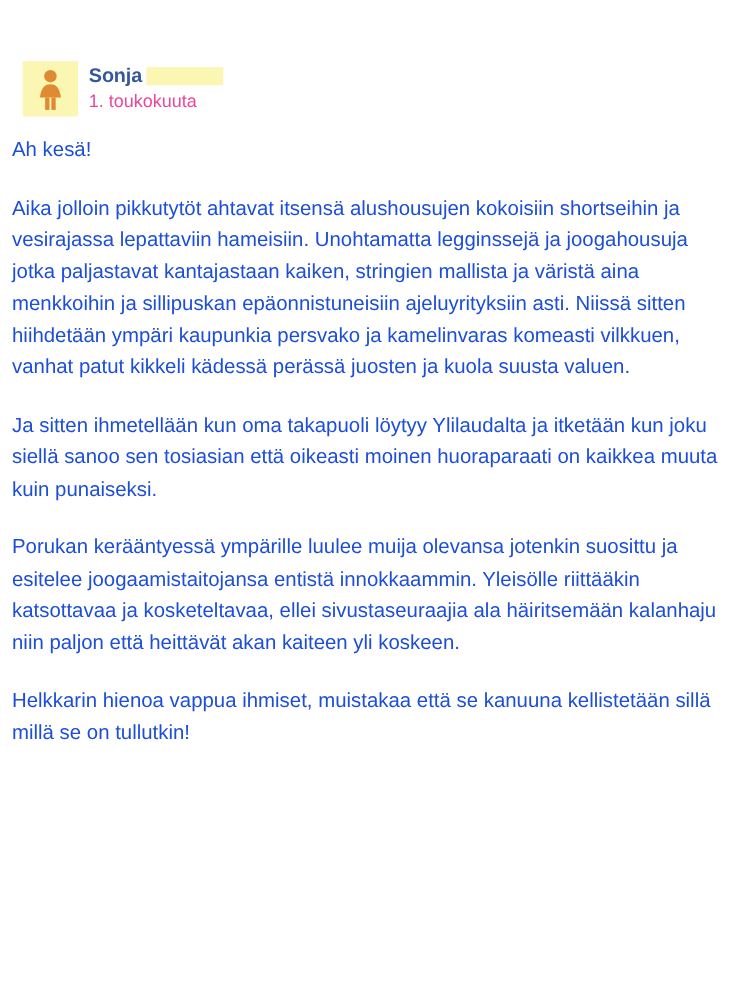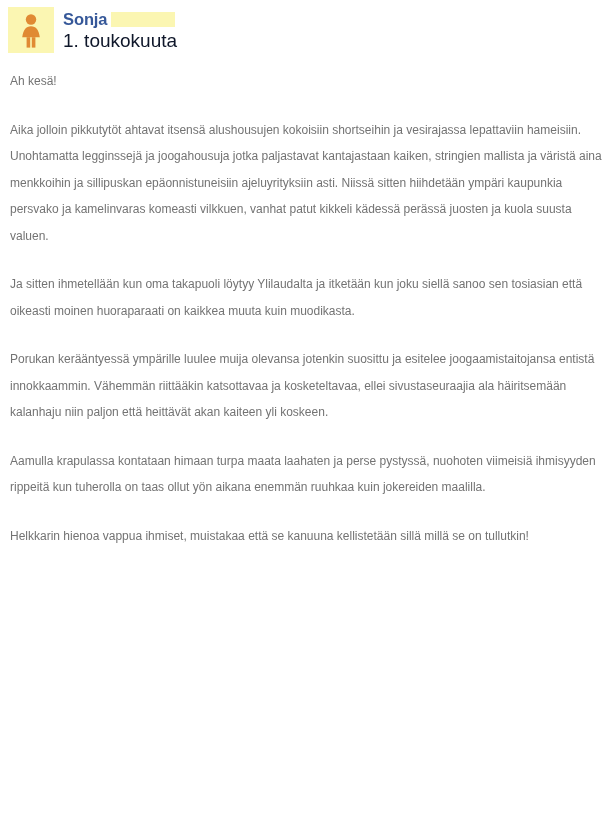--- a/index.html
+++ b/index.html
@@ -22,23 +22,24 @@
     box-sizing: border-box;
     background: #ffffff;
     display: flex;
     flex-direction: column;
   }
 
   
   .post-header {
     display: flex;
     align-items: flex-start;
-    padding: 7px 0 0 8px;
+    padding: 7px 0 0 19px;
     height: 56px;
     box-sizing: border-box;
+    margin-top: 44px;
   }
 
   .avatar {
     width: 46px;
     height: 46px;
     background: #fbf6b2;
     flex: 0 0 46px;
     display: block;
     position: relative;
   }
@@ -65,35 +66,35 @@
     line-height: 22px;
   }
   .redaction {
     display: inline-block;
     width: 64px;
     height: 15px;
     background: #fbf6b2;
     margin-left: 4px;
   }
   .post-date {
-    font-size: 19px;
-    color: #0f172a;
+    font-size: 15px;
+    color: #ec4899;
     line-height: 20px;
     margin-top: 1px;
   }
 
   
   .post-body {
     padding: 12px 10px 0 10px;
     flex: 1 1 auto;
   }
   .para {
-    font-size: 12px;
+    font-size: 17px;
     line-height: 26.5px;
-    color: #737373;
+    color: #1d4ed8;
     margin: 0 0 22px 0;
     max-width: 596px;
     word-wrap: break-word;
   }
   .para:last-child { margin-bottom: 0; }
 </style>
 </head>
 <body>
 
 <div class="post">
@@ -119,21 +120,20 @@
       </div>
       <div class="post-date">1. toukokuuta</div>
     </div>
 
   </div>
 
   <div class="post-body">
 
     <p class="para">Ah kesä!</p>
     <p class="para">Aika jolloin pikkutytöt ahtavat itsensä alushousujen kokoisiin shortseihin ja vesirajassa lepattaviin hameisiin. Unohtamatta legginssejä ja joogahousuja jotka paljastavat kantajastaan kaiken, stringien mallista ja väristä aina menkkoihin ja sillipuskan epäonnistuneisiin ajeluyrityksiin asti. Niissä sitten hiihdetään ympäri kaupunkia persvako ja kamelinvaras komeasti vilkkuen, vanhat patut kikkeli kädessä perässä juosten ja kuola suusta valuen.</p>
-    <p class="para">Ja sitten ihmetellään kun oma takapuoli löytyy Ylilaudalta ja itketään kun joku siellä sanoo sen tosiasian että oikeasti moinen huoraparaati on kaikkea muuta kuin muodikasta.</p>
-    <p class="para">Porukan kerääntyessä ympärille luulee muija olevansa jotenkin suosittu ja esitelee joogaamistaitojansa entistä innokkaammin. Vähemmän riittääkin katsottavaa ja kosketeltavaa, ellei sivustaseuraajia ala häiritsemään kalanhaju niin paljon että heittävät akan kaiteen yli koskeen.</p>
-    <p class="para">Aamulla krapulassa kontataan himaan turpa maata laahaten ja perse pystyssä, nuohoten viimeisiä ihmisyyden rippeitä kun tuherolla on taas ollut yön aikana enemmän ruuhkaa kuin jokereiden maalilla.</p>
+    <p class="para">Ja sitten ihmetellään kun oma takapuoli löytyy Ylilaudalta ja itketään kun joku siellä sanoo sen tosiasian että oikeasti moinen huoraparaati on kaikkea muuta kuin punaiseksi.</p>
+    <p class="para">Porukan kerääntyessä ympärille luulee muija olevansa jotenkin suosittu ja esitelee joogaamistaitojansa entistä innokkaammin. Yleisölle riittääkin katsottavaa ja kosketeltavaa, ellei sivustaseuraajia ala häiritsemään kalanhaju niin paljon että heittävät akan kaiteen yli koskeen.</p>
 
     <p class="para"><span>Helkkarin hienoa vappua ihmiset, muistakaa että se kanuuna kellistetään sillä millä se on tullutkin! </span></p>
 
   </div>
 
 </div>
 
 </body></html>

